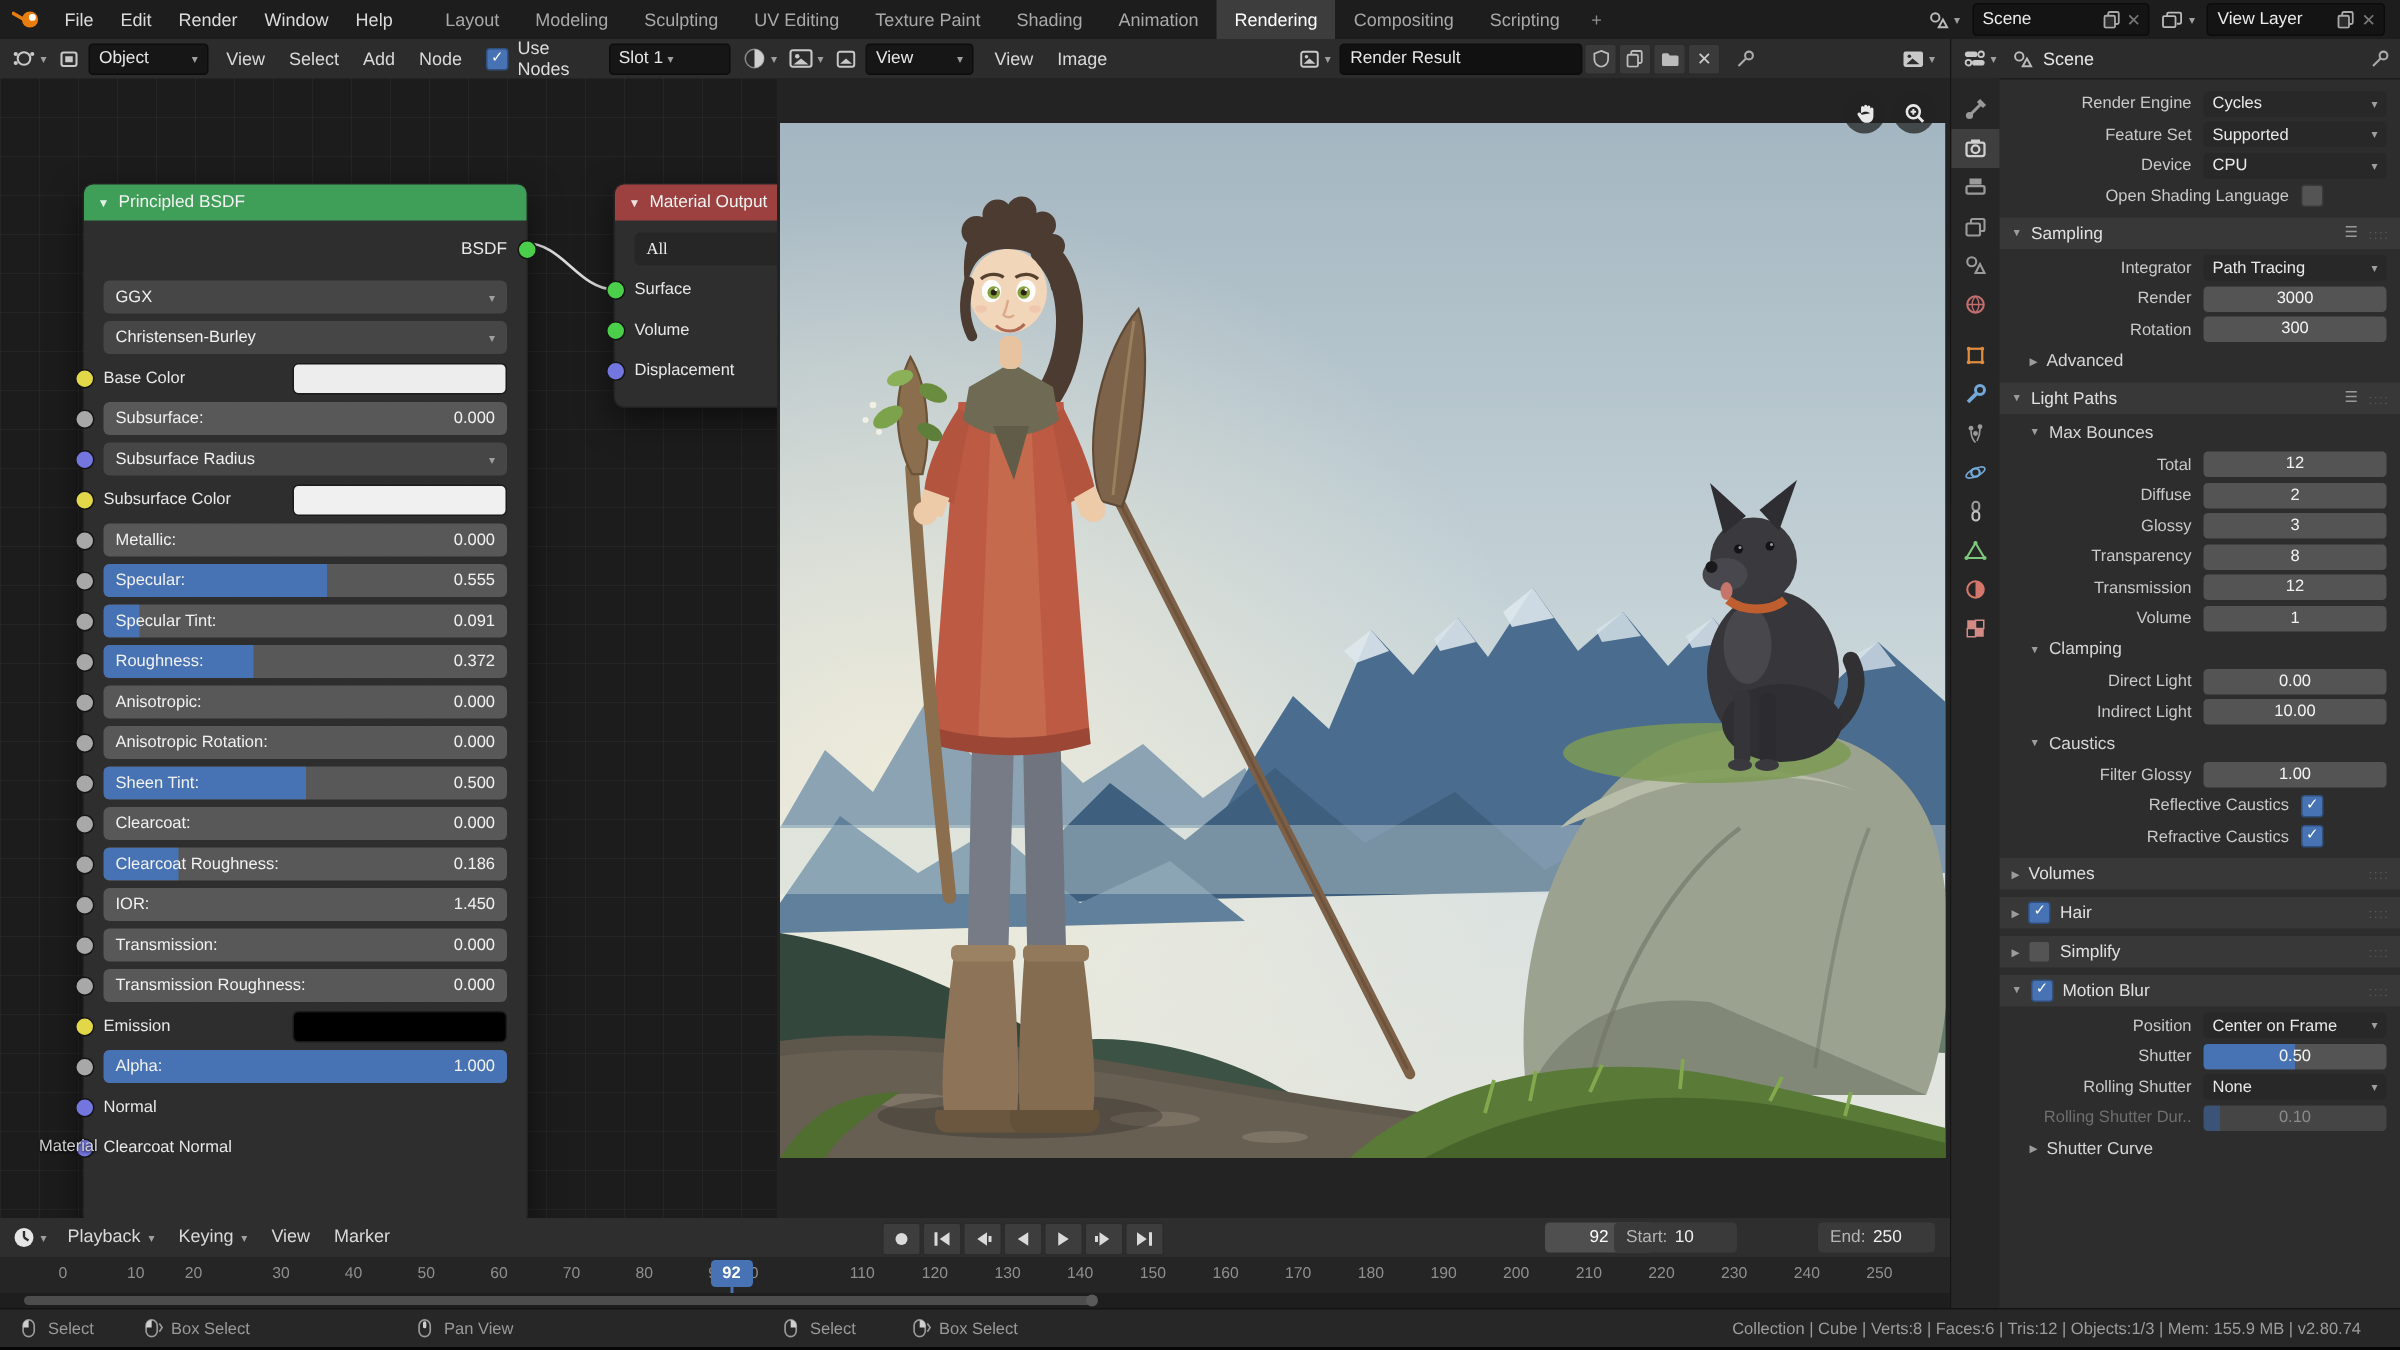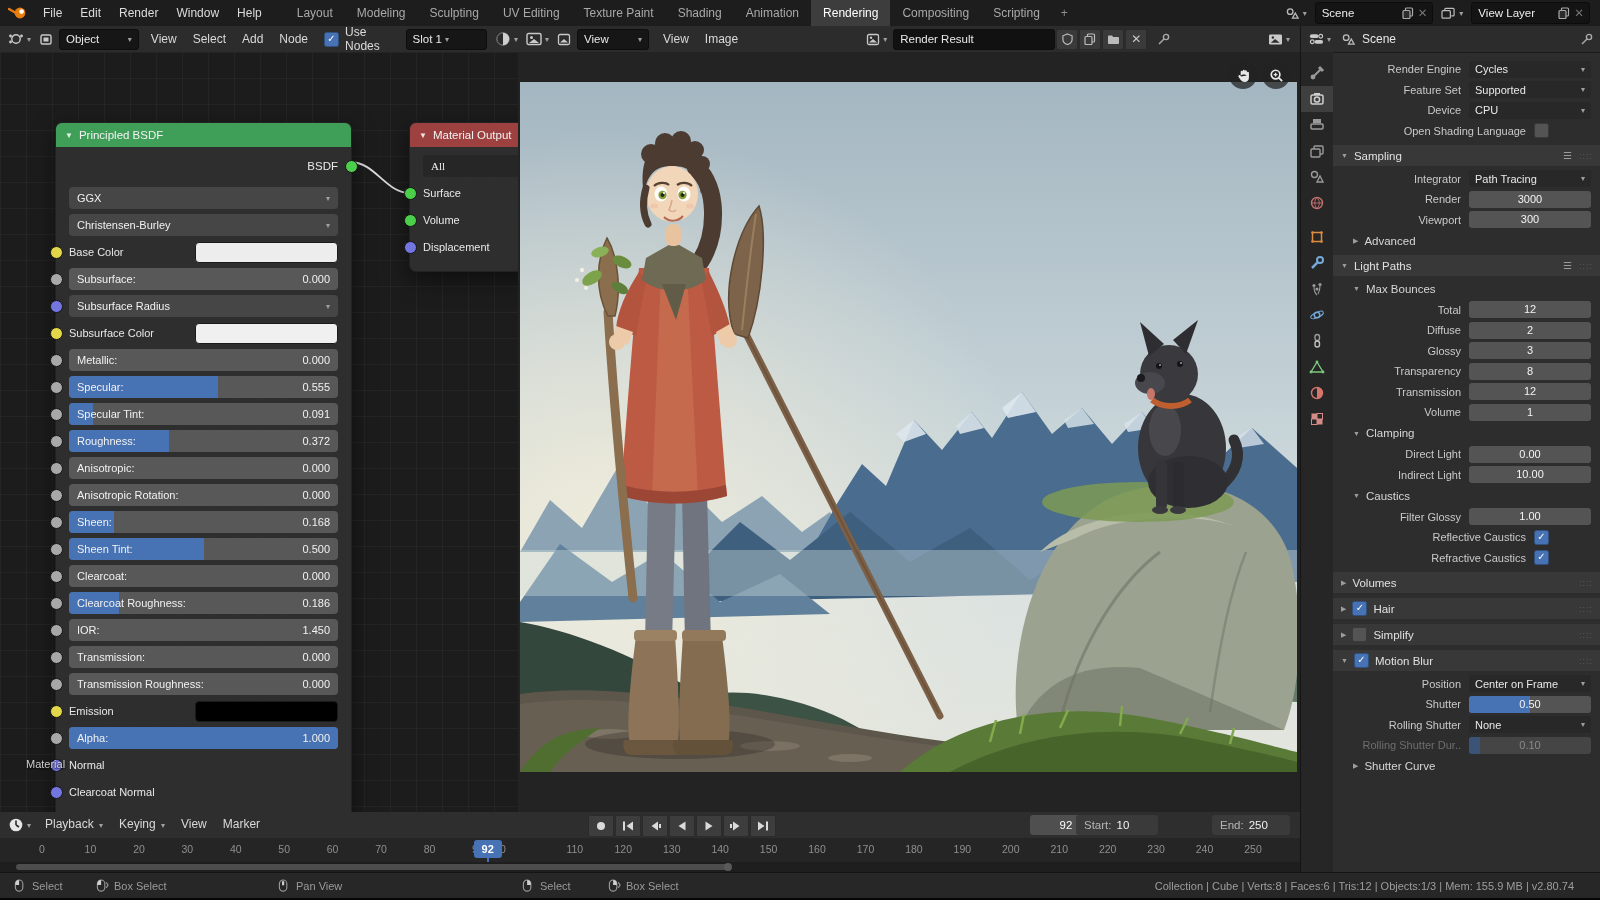--- a/index.html
+++ b/index.html
@@ -385,28 +385,20 @@
             <div class="nfield nslider">
               <span class="lb">Anisotropic:</span>
               <span class="vl">0.000</span>
             </div>
           </div>
           <div class="nrow">
             <span class="socket in" style="background: rgb(168, 168, 168);"></span>
             <div class="nfield nslider">
               <span class="lb">Anisotropic Rotation:</span>
               <span class="vl">0.000</span>
-            </div>
-          </div>
-          <div class="nrow">
-            <span class="socket in" style="background: rgb(168, 168, 168);"></span>
-            <div class="nfield nslider">
-              <div class="fl" style="width: 16.8%;"></div>
-              <span class="lb">Sheen:</span>
-              <span class="vl">0.168</span>
             </div>
           </div>
           <div class="nrow">
             <span class="socket in" style="background: rgb(168, 168, 168);"></span>
             <div class="nfield nslider">
               <div class="fl" style="width: 50%;"></div>
               <span class="lb">Sheen Tint:</span>
               <span class="vl">0.500</span>
             </div>
           </div>
@@ -826,21 +818,21 @@
           <div class="pwidget pdrop">
             <span>Path Tracing</span>
             <span class="chev">▾</span>
           </div>
         </div>
         <div class="prow">
           <span class="plabel">Render</span>
           <div class="pwidget pval">3000</div>
         </div>
         <div class="prow">
-          <span class="plabel">Viewport</span>
+          <span class="plabel">Rotation</span>
           <div class="pwidget pval">300</div>
         </div>
         <div class="subsection">
           <span class="tri" style="font-size: 7px; color: rgb(156, 156, 156);">▶</span>
           <span>Advanced</span>
         </div>
         <div class="section">
           <span class="tri" style="font-size: 7px; color: rgb(156, 156, 156);">▼</span>
           <span>Light Paths</span>
           <span class="sec-right">
@@ -1032,21 +1024,21 @@
           <b>10</b>
       </span>
       <span class="sefield" style="left:1212px;width:62px;">
         <span>End:</span>
           <b>250</b>
       </span>
     </div>
     <div id="ruler">
         <span class="tick" style="left: 42px;">0</span>
         <span class="tick" style="left: 90.44px;">10</span>
-        <span class="tick" style="left: 139px;">20</span>
+        <span class="tick" style="left: 129px;">20</span>
         <span class="tick" style="left: 187.32px;">30</span>
         <span class="tick" style="left: 235.76px;">40</span>
         <span class="tick" style="left: 284.2px;">50</span>
         <span class="tick" style="left: 332.64px;">60</span>
         <span class="tick" style="left: 381.08px; text-align: center;">70</span>
         <span class="tick" style="left: 429.52px;">80</span>
         <span class="tick" style="left: 477.96px;">90</span>
         <span class="tick" style="left: 497px;">100</span>
         <span class="tick" style="left: 574.84px;">110</span>
         <span class="tick" style="left: 623.28px;">120</span>

